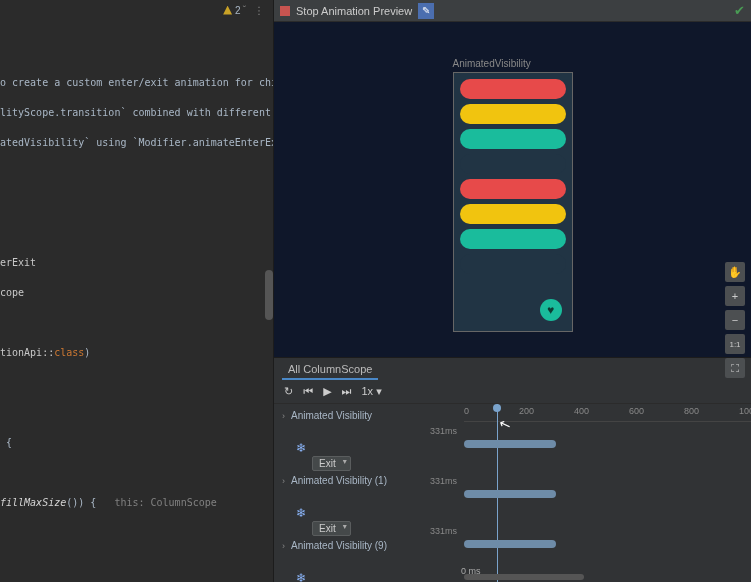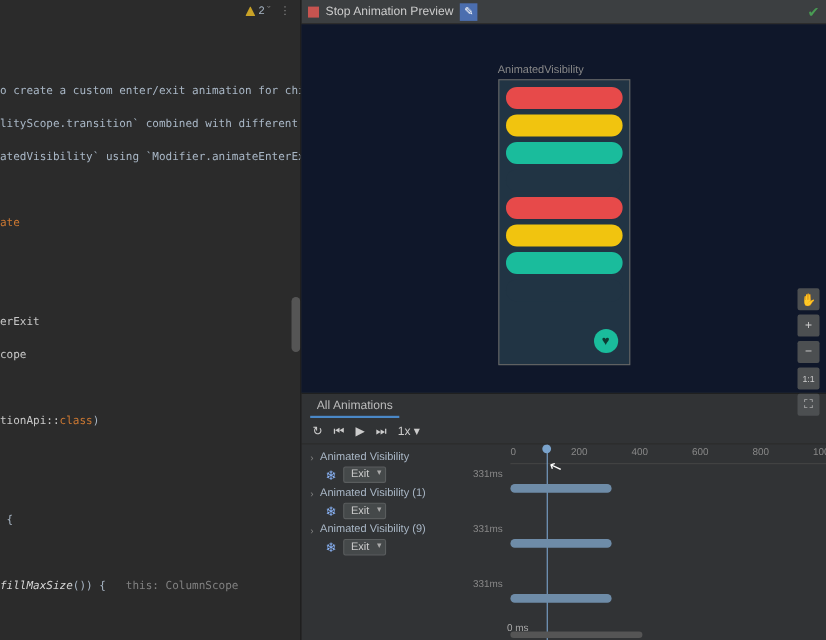--- a/index.html
+++ b/index.html
@@ -180,20 +180,21 @@
 .anim-item-row2 { display: flex; align-items: center; gap: 6px; padding-left: 14px; }
 .snow { color: #8ab4f8; font-size: 12px; }
 .combo {
   background: #45494a;
   border: 1px solid #5a5d5e;
   padding: 1px 14px 1px 6px;
   font-size: 10px;
   color: #ccc;
   position: relative;
   border-radius: 2px;
+  margin-top: 32px;
 }
 .combo::after {
   content: "▾";
   position: absolute;
   right: 3px;
   top: 0;
   font-size: 8px;
   color: #aaa;
 }
 .timeline {
@@ -274,21 +275,20 @@
     <span class="warn-icon"></span>
     <span>2</span>
     <span style="margin-left:2px;color:#888;">ˇ</span>
     <span class="vdots">⋮</span>
   </div>
   <div class="code-area">
 <div class="ln"><span>o create a custom enter/exit animation for children o</span></div>
 <div class="ln"><span>lityScope.transition` combined with different `Enter</span></div>
 <div class="ln"><span>atedVisibility` using `Modifier.animateEnterExit`.</span></div>
 <div class="ln">&nbsp;</div>
-<div class="ln"><span class="k-orange">ate</span></div>
 <div class="ln">&nbsp;</div>
 <div class="ln">&nbsp;</div>
 <div class="ln"><span class="k-white">erExit</span></div>
 <div class="ln"><span class="k-white">cope</span></div>
 <div class="ln">&nbsp;</div>
 <div class="ln"><span class="k-white">tionApi::</span><span class="k-orange">class</span><span>)</span></div>
 <div class="ln">&nbsp;</div>
 <div class="ln">&nbsp;</div>
 <div class="ln"><span> {</span></div>
 <div class="ln">&nbsp;</div>
@@ -343,21 +343,21 @@
       <div class="tool">✋</div>
       <div class="tool">+</div>
       <div class="tool">−</div>
       <div class="tool" style="font-size:8px;">1:1</div>
       <div class="tool">⛶</div>
     </div>
   </div>
 
   <div class="anim-panel">
     <div class="anim-tab-row">
-      <div class="anim-tab">All Animations</div>
+      <div class="anim-tab">All ColumnScope</div>
     </div>
     <div class="anim-controls">
       <span class="ctrl">↻</span>
       <span class="ctrl">⏮</span>
       <span class="ctrl">▶</span>
       <span class="ctrl">⏭</span>
       <span class="ctrl">1x ▾</span>
     </div>
     <div class="anim-body">
       <div class="anim-list" id="anim-list">

